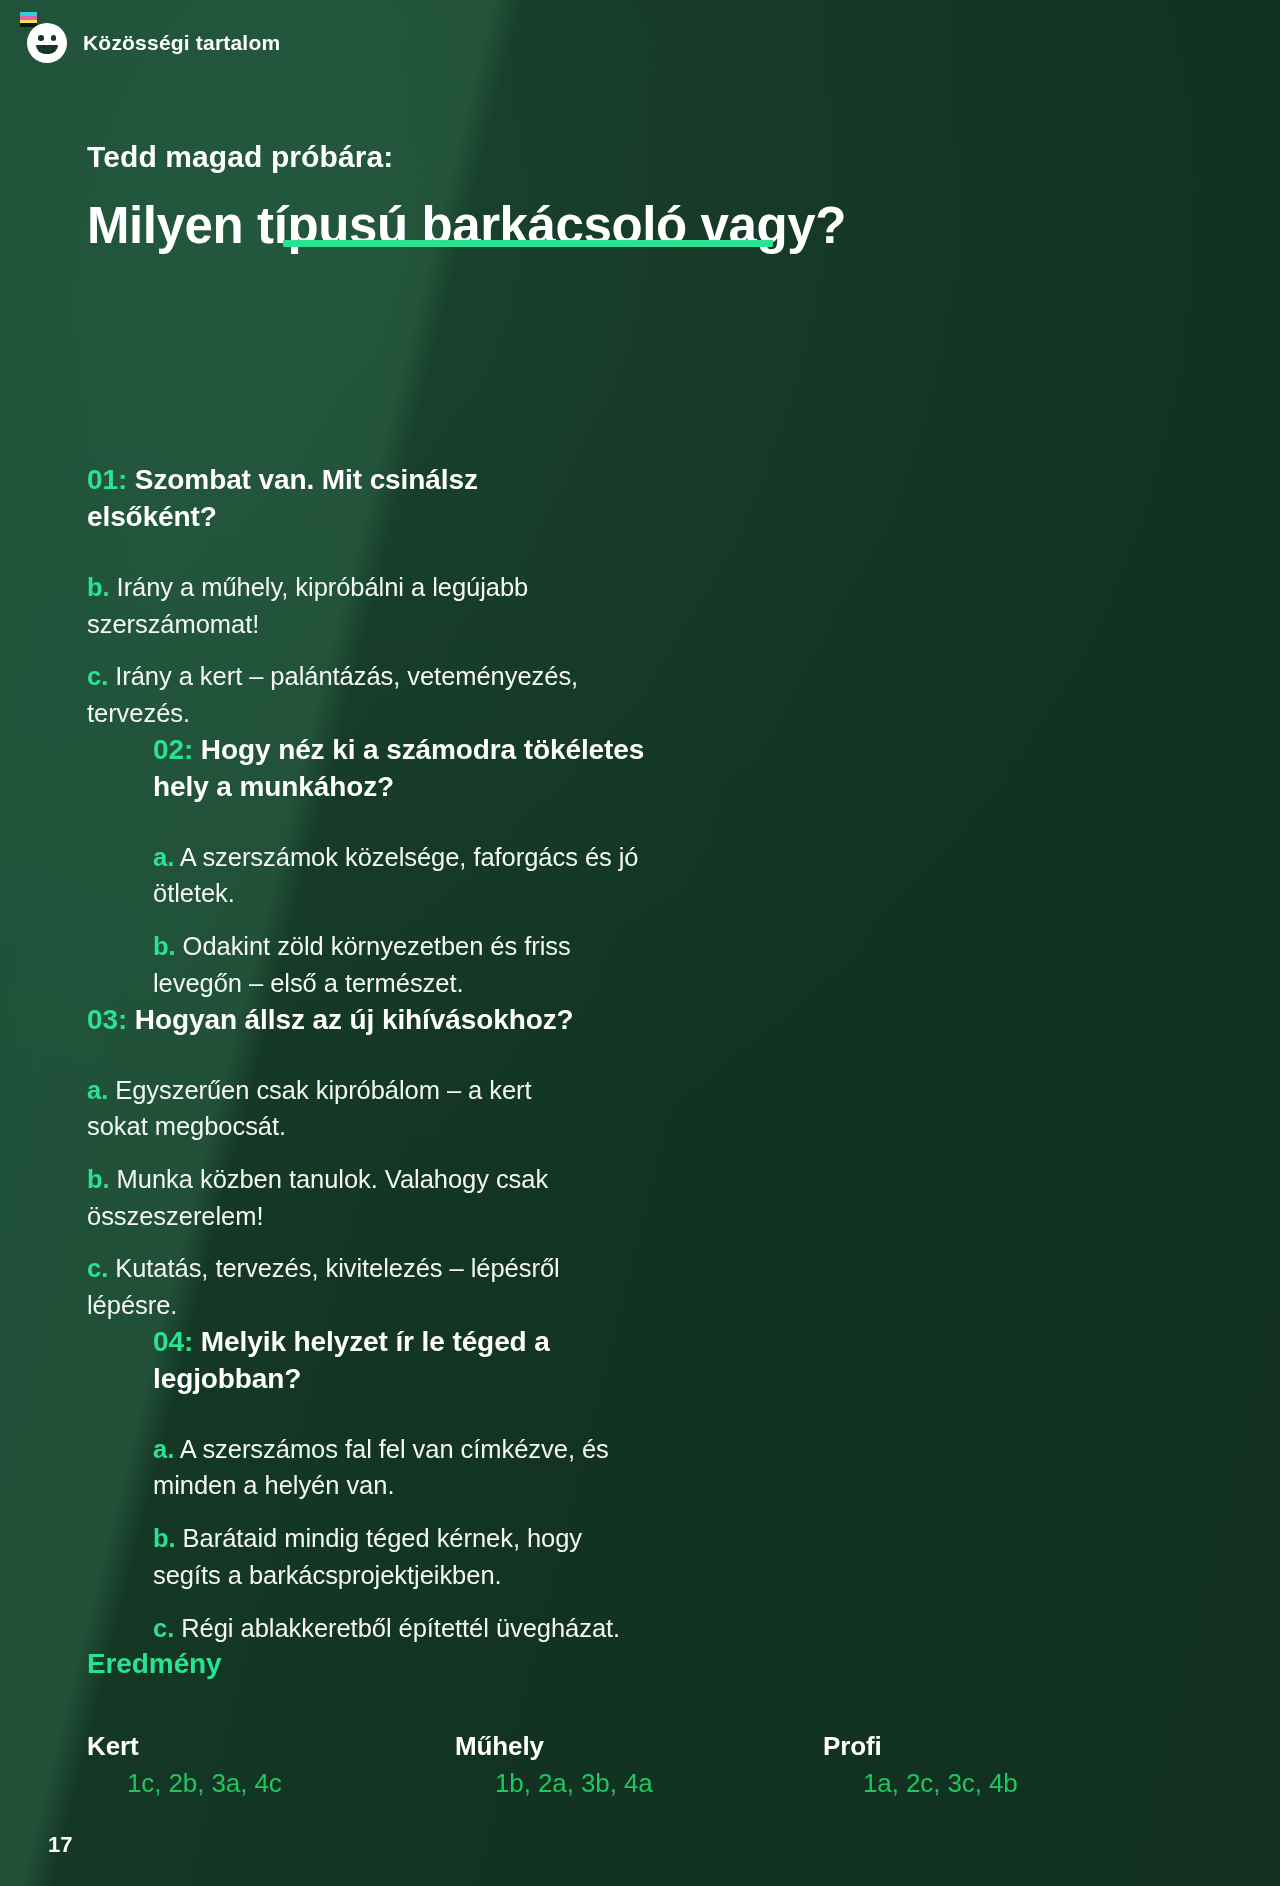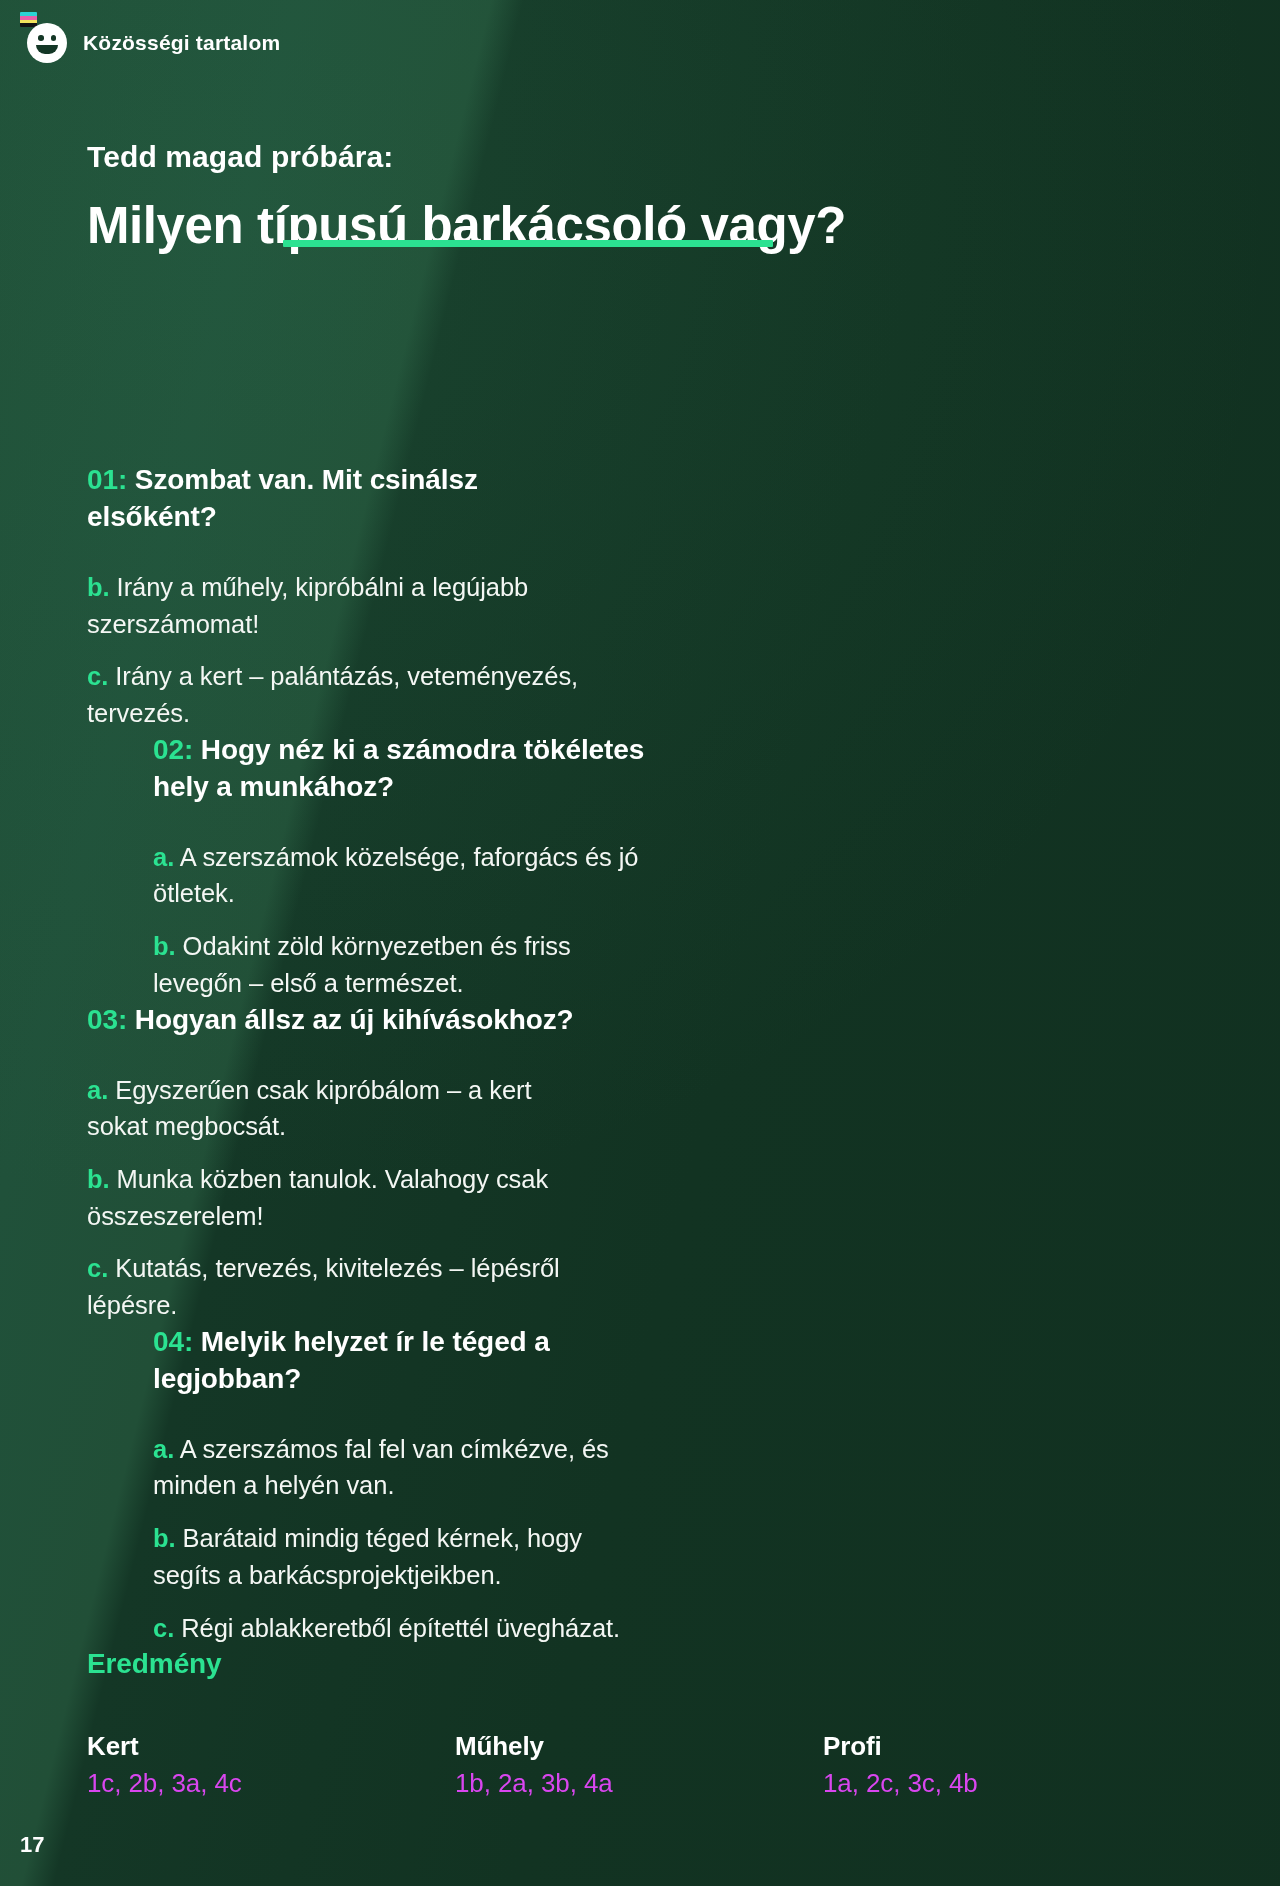--- a/index.html
+++ b/index.html
@@ -192,30 +192,31 @@
     font-size: 26px;
     font-weight: 700;
     color: #ffffff;
     line-height: 1.25;
     letter-spacing: -0.1px;
     margin-top: 28px;
   }
   .result-answers {
     font-size: 26px;
     font-weight: 400;
-    color: #d946ef;
+    color: #22c55e;
     line-height: 1.25;
     letter-spacing: -0.1px;
     margin-top: 4px;
+    margin-left: 40px;
   }
 
   
   #page-number {
     position: absolute;
-    left: 20px;
+    left: 48px;
     bottom: 28px;
     font-size: 22px;
     font-weight: 700;
     color: #ffffff;
   }
 </style>
 </head>
 <body>
 
 <div id="page">

